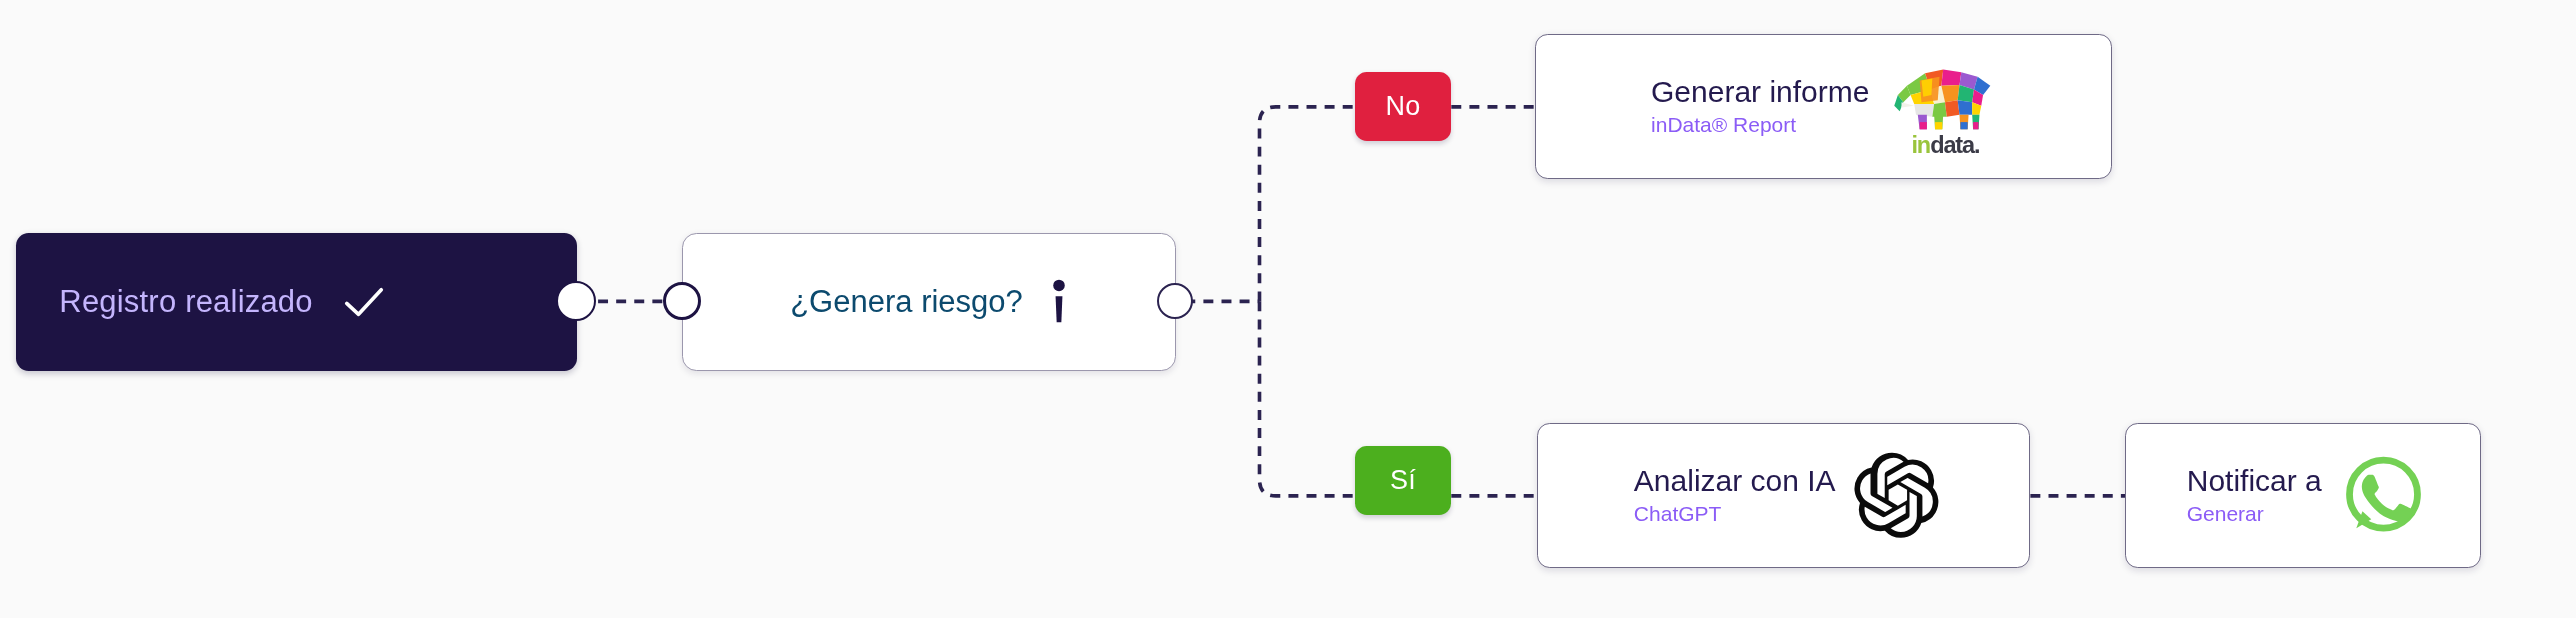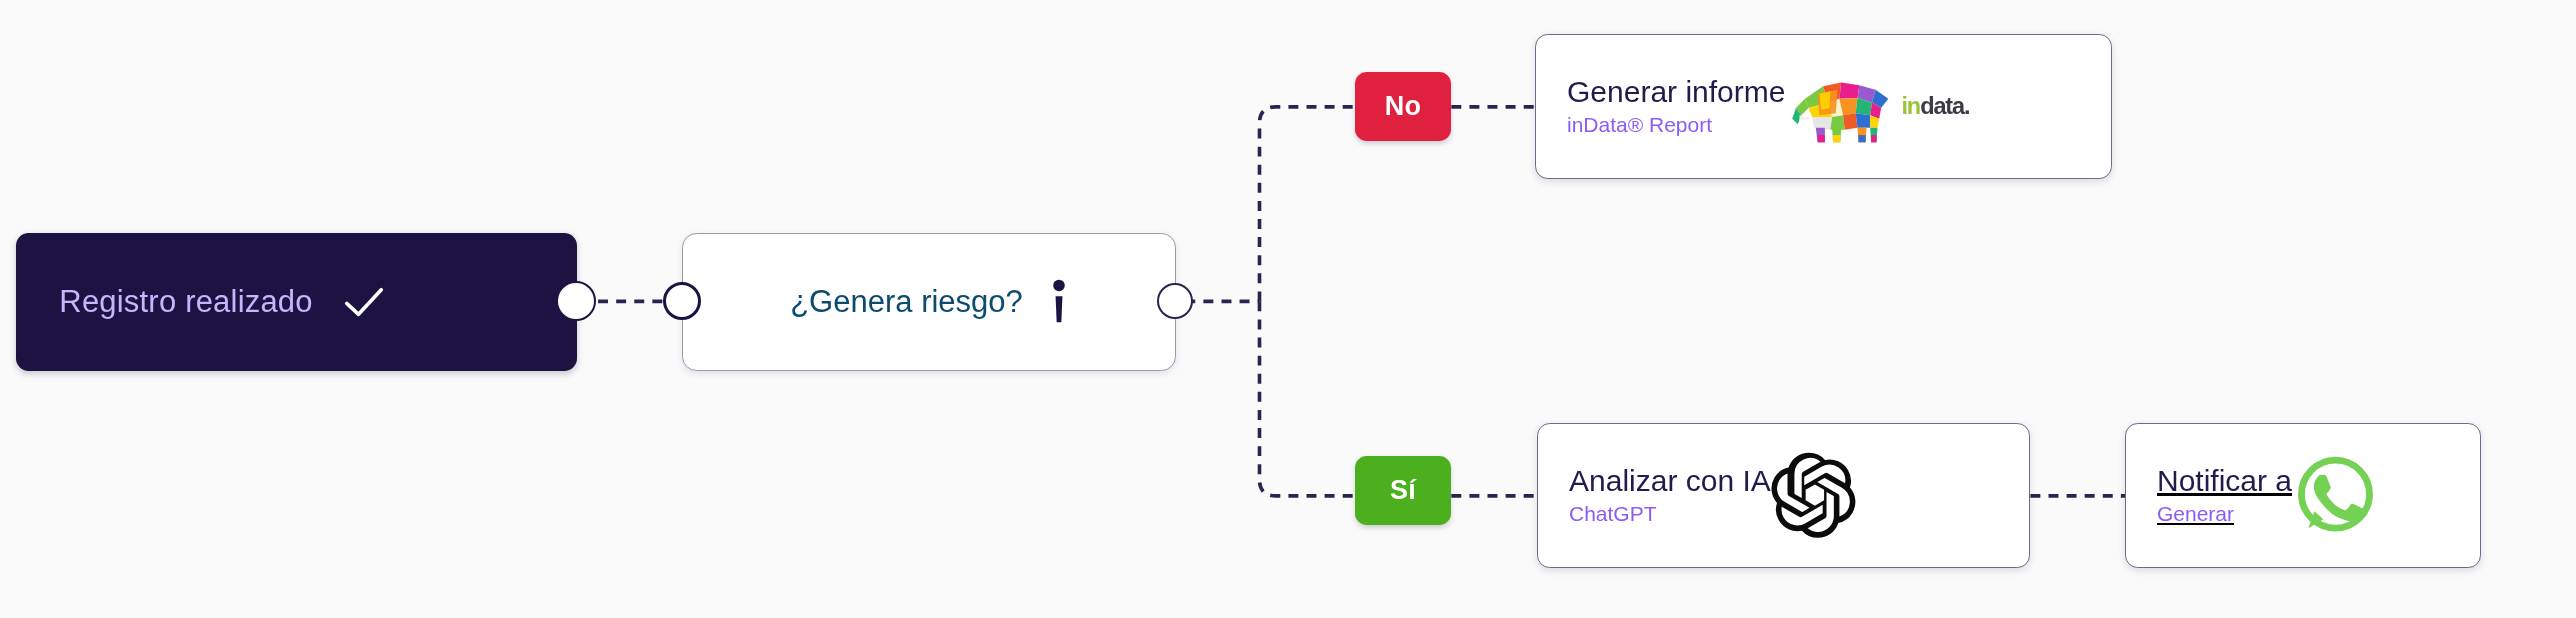--- a/index.html
+++ b/index.html
@@ -74,21 +74,22 @@
     align-items: center;
   }
 
   
   .node-card {
     background: #ffffff;
     border: 1.8px solid #6f6a86;
     border-radius: 12.7px;
     box-shadow: 0 2.7px 7.2px rgba(25,16,60,0.13);
     padding: 0 23.5px 0 31px;
-    justify-content: flex-start;
+    justify-content: center;
+    gap: 18px;
   }
   .card-text {
     display: flex;
     flex-direction: column;
     justify-content: center;
   }
   .card-text .title {
     color: #241a4e;
     font-size: 30px;
     font-weight: 400;
@@ -129,29 +130,29 @@
 
   
   .badge {
     position: absolute;
     display: flex;
     align-items: center;
     justify-content: center;
     border-radius: 11.8px;
     color: #ffffff;
     font-size: 27px;
-    font-weight: 700;
+    font-weight: 400;
     letter-spacing: 0.3px;
     box-shadow: 0 2.7px 5.4px rgba(25,16,60,0.18);
   }
 
   
   .indata-logo {
     display: flex;
-    flex-direction: row;
+    flex-direction: column;
     align-items: center;
     justify-content: center;
   }
   .indata-word {
     font-size: 23.5px;
     font-weight: 700;
     letter-spacing: -1.1px;
     line-height: 1;
     margin-top: 0.9px;
   }
@@ -251,37 +252,37 @@
 
           <polygon points="16,52 30,56 16,58" fill="#f2f2ea"></polygon>
         </g>
       </svg>
       <div class="indata-word">
         <span class="in">in</span><span class="data">data.</span>
       </div>
     </div>
   </div>
 
-  <div class="badge" style="left:1355px; top:456px; width:96px; height:69px; background:#4caf1e;">
+  <div class="badge" style="left:1355px; top:446px; width:96px; height:69px; background:#4caf1e;">
     <span>Sí</span>
   </div>
 
   <div class="node node-card" style="left:1537px; top:423px; width:493px; height:145px;">
     <div class="card-text">
       <span class="title">Analizar con IA</span>
       <span class="subtitle">ChatGPT</span>
     </div>
     <div class="card-logo">
       <svg width="87" height="87" viewBox="0 0 64 64" xmlns="http://www.w3.org/2000/svg">
         <path fill="#0b0b0b" d="M58.07 26.2a15.6 15.6 0 0 0-1.34-12.8A15.76 15.76 0 0 0 39.76 5.8 15.62 15.62 0 0 0 27.93.5a15.76 15.76 0 0 0-15.03 10.9A15.6 15.6 0 0 0 2.47 18.96a15.76 15.76 0 0 0 1.94 18.49 15.6 15.6 0 0 0 1.34 12.8 15.76 15.76 0 0 0 16.97 7.6 15.6 15.6 0 0 0 11.76 5.25 15.76 15.76 0 0 0 15.04-10.92 15.6 15.6 0 0 0 10.43-7.56 15.76 15.76 0 0 0-1.88-18.42zM34.5 58.86a11.7 11.7 0 0 1-7.5-2.72l.37-.21 12.46-7.2a2.03 2.03 0 0 0 1.02-1.77V29.38l5.27 3.05c.06.03.1.08.1.14v14.55a11.74 11.74 0 0 1-11.72 11.74zM9.3 48.1a11.68 11.68 0 0 1-1.4-7.86l.37.22 12.47 7.2a2.03 2.03 0 0 0 2.05 0l15.22-8.78v6.08a.19.19 0 0 1-.08.16l-12.6 7.28A11.74 11.74 0 0 1 9.3 48.1zM6.02 20.9a11.7 11.7 0 0 1 6.12-5.14v14.8a2.02 2.02 0 0 0 1.02 1.76l15.15 8.75-5.27 3.04a.19.19 0 0 1-.18.02L10.25 36.85A11.74 11.74 0 0 1 6.02 20.9zm43.27 10.07L34.08 22.1l5.26-3.03a.19.19 0 0 1 .19-.02l12.6 7.28a11.73 11.73 0 0 1-1.8 21.15V32.73a2.02 2.02 0 0 0-1.04-1.76zm5.24-7.9l-.37-.22-12.44-7.25a2.03 2.03 0 0 0-2.06 0l-15.2 8.79v-6.09a.19.19 0 0 1 .07-.16l12.6-7.27a11.73 11.73 0 0 1 17.4 12.15zM22.6 33.9l-5.28-3.04a.19.19 0 0 1-.1-.15V16.18a11.73 11.73 0 0 1 19.23-9.01l-.37.21-12.46 7.2a2.03 2.03 0 0 0-1.02 1.77V33.9zm2.87-6.17l6.78-3.91 6.79 3.9v7.83l-6.76 3.9-6.79-3.9z"></path>
       </svg>
     </div>
   </div>
 
-  <div class="node node-card" style="left:2125px; top:423px; width:356px; height:145px;text-decoration:underline;">
+  <div class="node node-card" style="left:2125px; top:423px; width:356px; height:145px;">
     <div class="card-text">
       <span class="title">Notificar a</span>
       <span class="subtitle">Generar</span>
     </div>
     <div class="card-logo">
       <svg width="87" height="87" viewBox="0 0 64 64" xmlns="http://www.w3.org/2000/svg">
         <circle cx="32" cy="31" r="25" fill="none" stroke="#74d154" stroke-width="5"></circle>
         <path d="M12 56 L16.5 43.5 L23 49.5 Z" fill="#74d154"></path>
         <path d="M25.6 18.5c-.7-1.6-1.4-1.6-2.1-1.7h-1.8c-.6 0-1.6.24-2.45 1.15-.84.9-3.2 3.1-3.2 7.6s3.28 8.83 3.74 9.44c.46.6 6.33 10.1 15.63 13.76 7.73 3.04 9.3 2.43 10.98 2.28 1.68-.15 5.42-2.2 6.18-4.35.77-2.13.77-3.96.54-4.34-.23-.38-.84-.6-1.76-1.06-.92-.46-5.42-2.66-6.26-2.97-.84-.3-1.45-.45-2.06.46-.6.9-2.36 2.97-2.9 3.58-.53.6-1.06.68-1.98.23-.92-.46-3.87-1.42-7.37-4.54-2.73-2.43-4.57-5.43-5.1-6.34-.54-.9-.06-1.4.4-1.85.41-.4.92-1.06 1.38-1.6.46-.53.6-.9.92-1.5.3-.6.15-1.14-.08-1.6-.23-.45-2.02-4.97-2.77-6.8z" fill="#74d154"></path>
       </svg>

